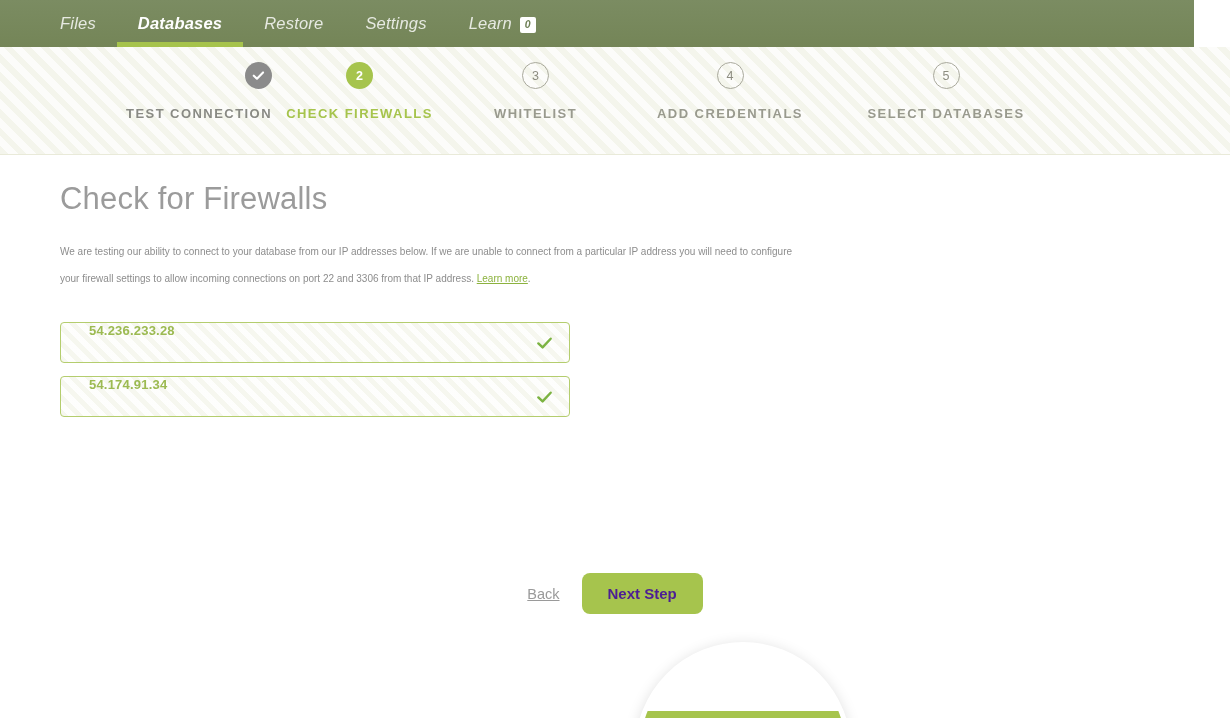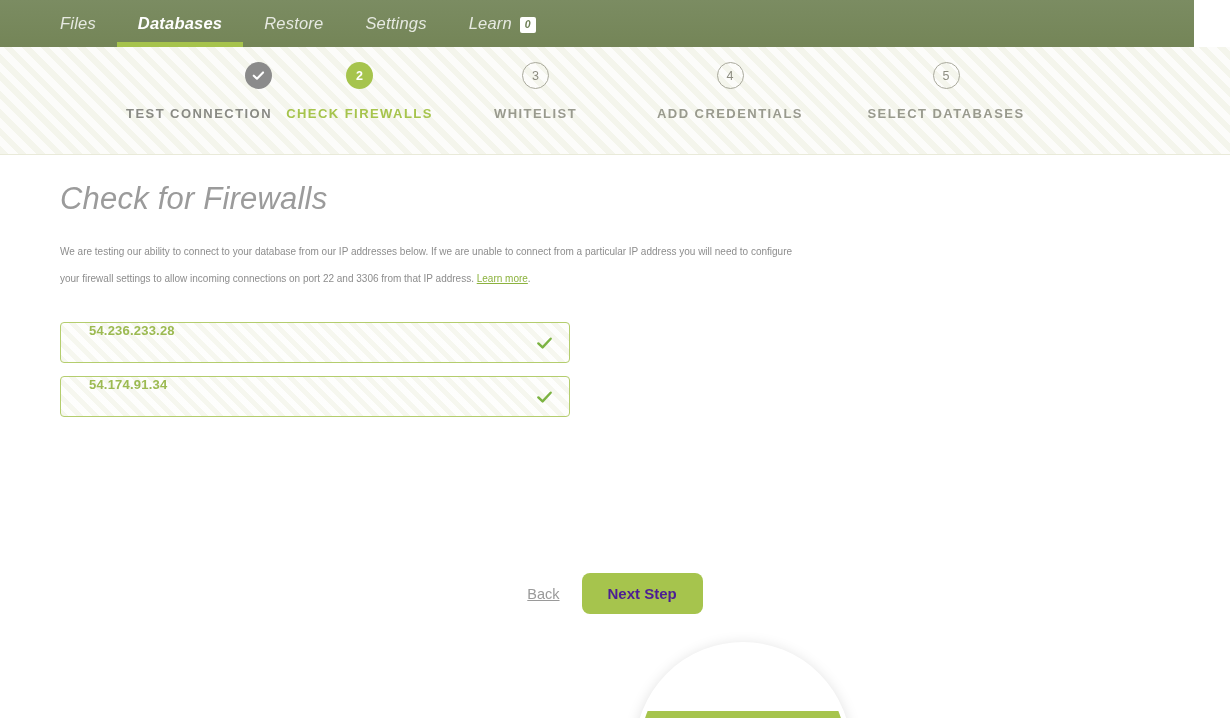--- a/index.html
+++ b/index.html
@@ -139,21 +139,20 @@
     height: 563px;
     background: #ffffff;
     padding: 26px 0 0 60px;
   }
   #page-title {
     font-size: 31px;
     font-weight: normal;
     color: #9b9b9b;
     letter-spacing: 0.2px;
     margin-bottom: 21px;
-    font-style: italic;
   }
   #page-desc {
     font-size: 10px;
     line-height: 27px;
     color: #8d8d8d;
     width: 740px;
     margin-bottom: 30px;
   }
   #page-desc a {
     color: #8cb23e;

